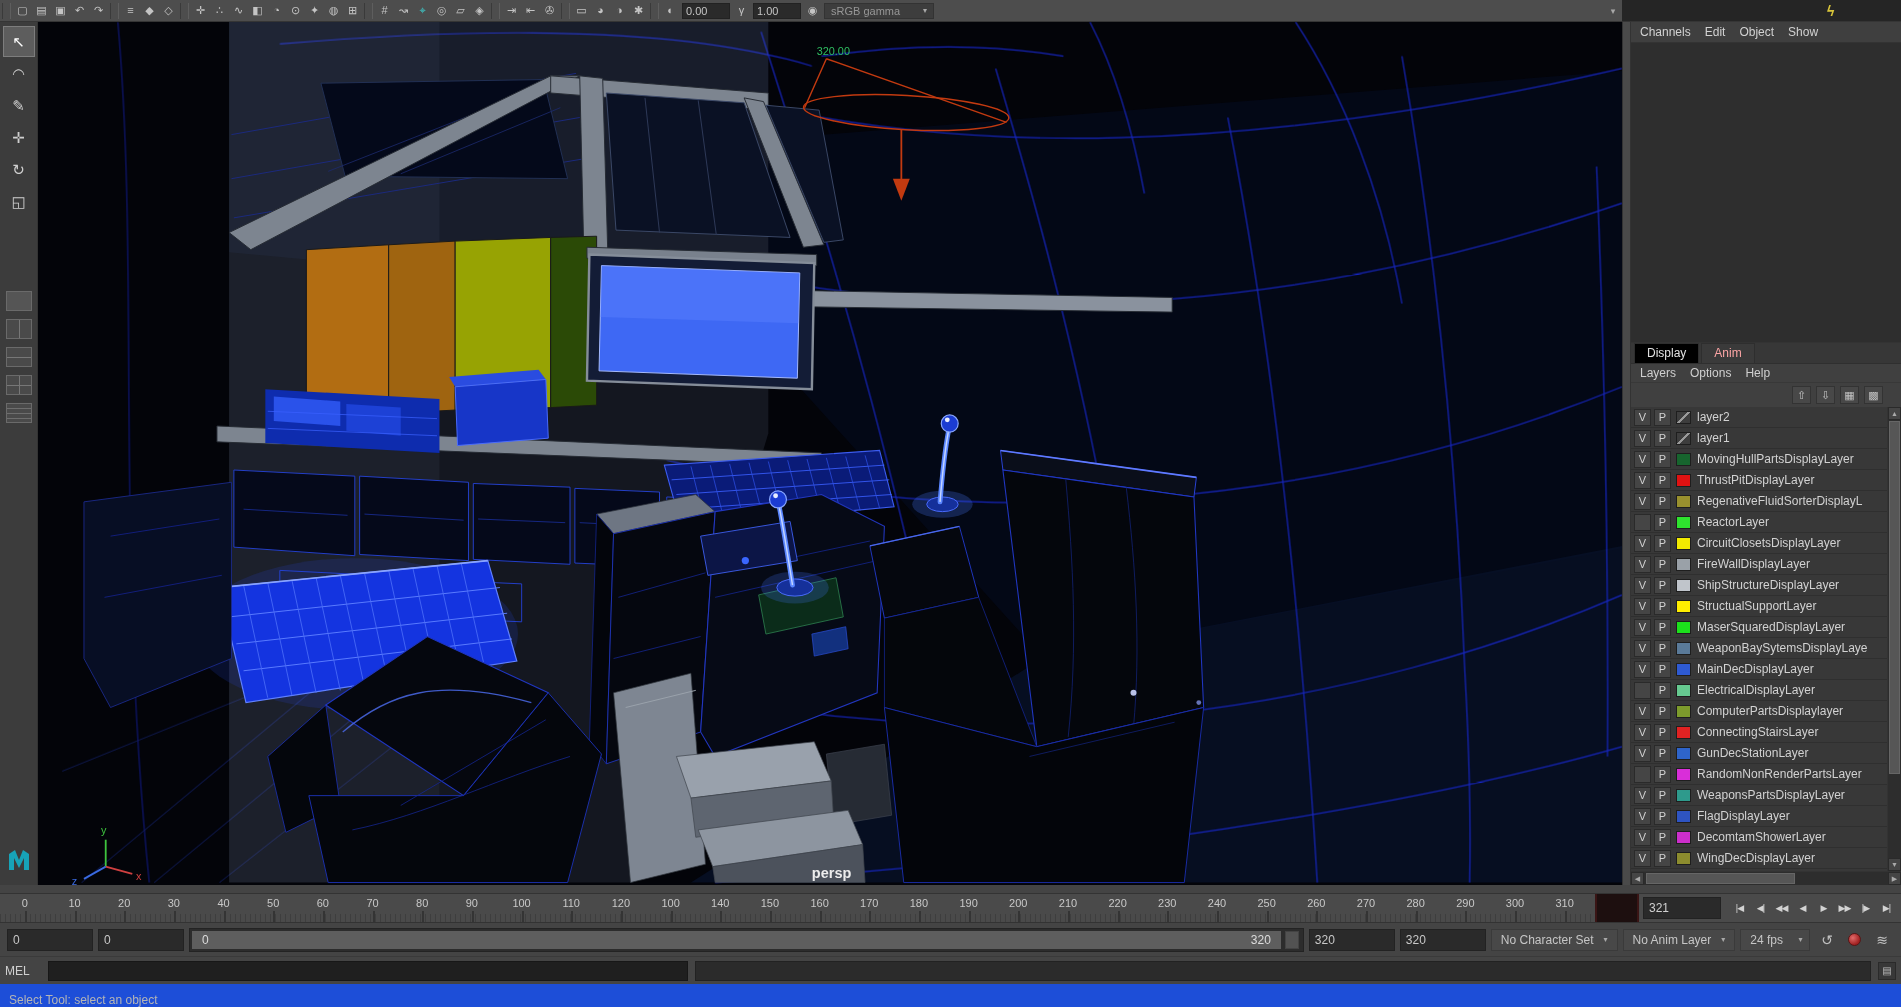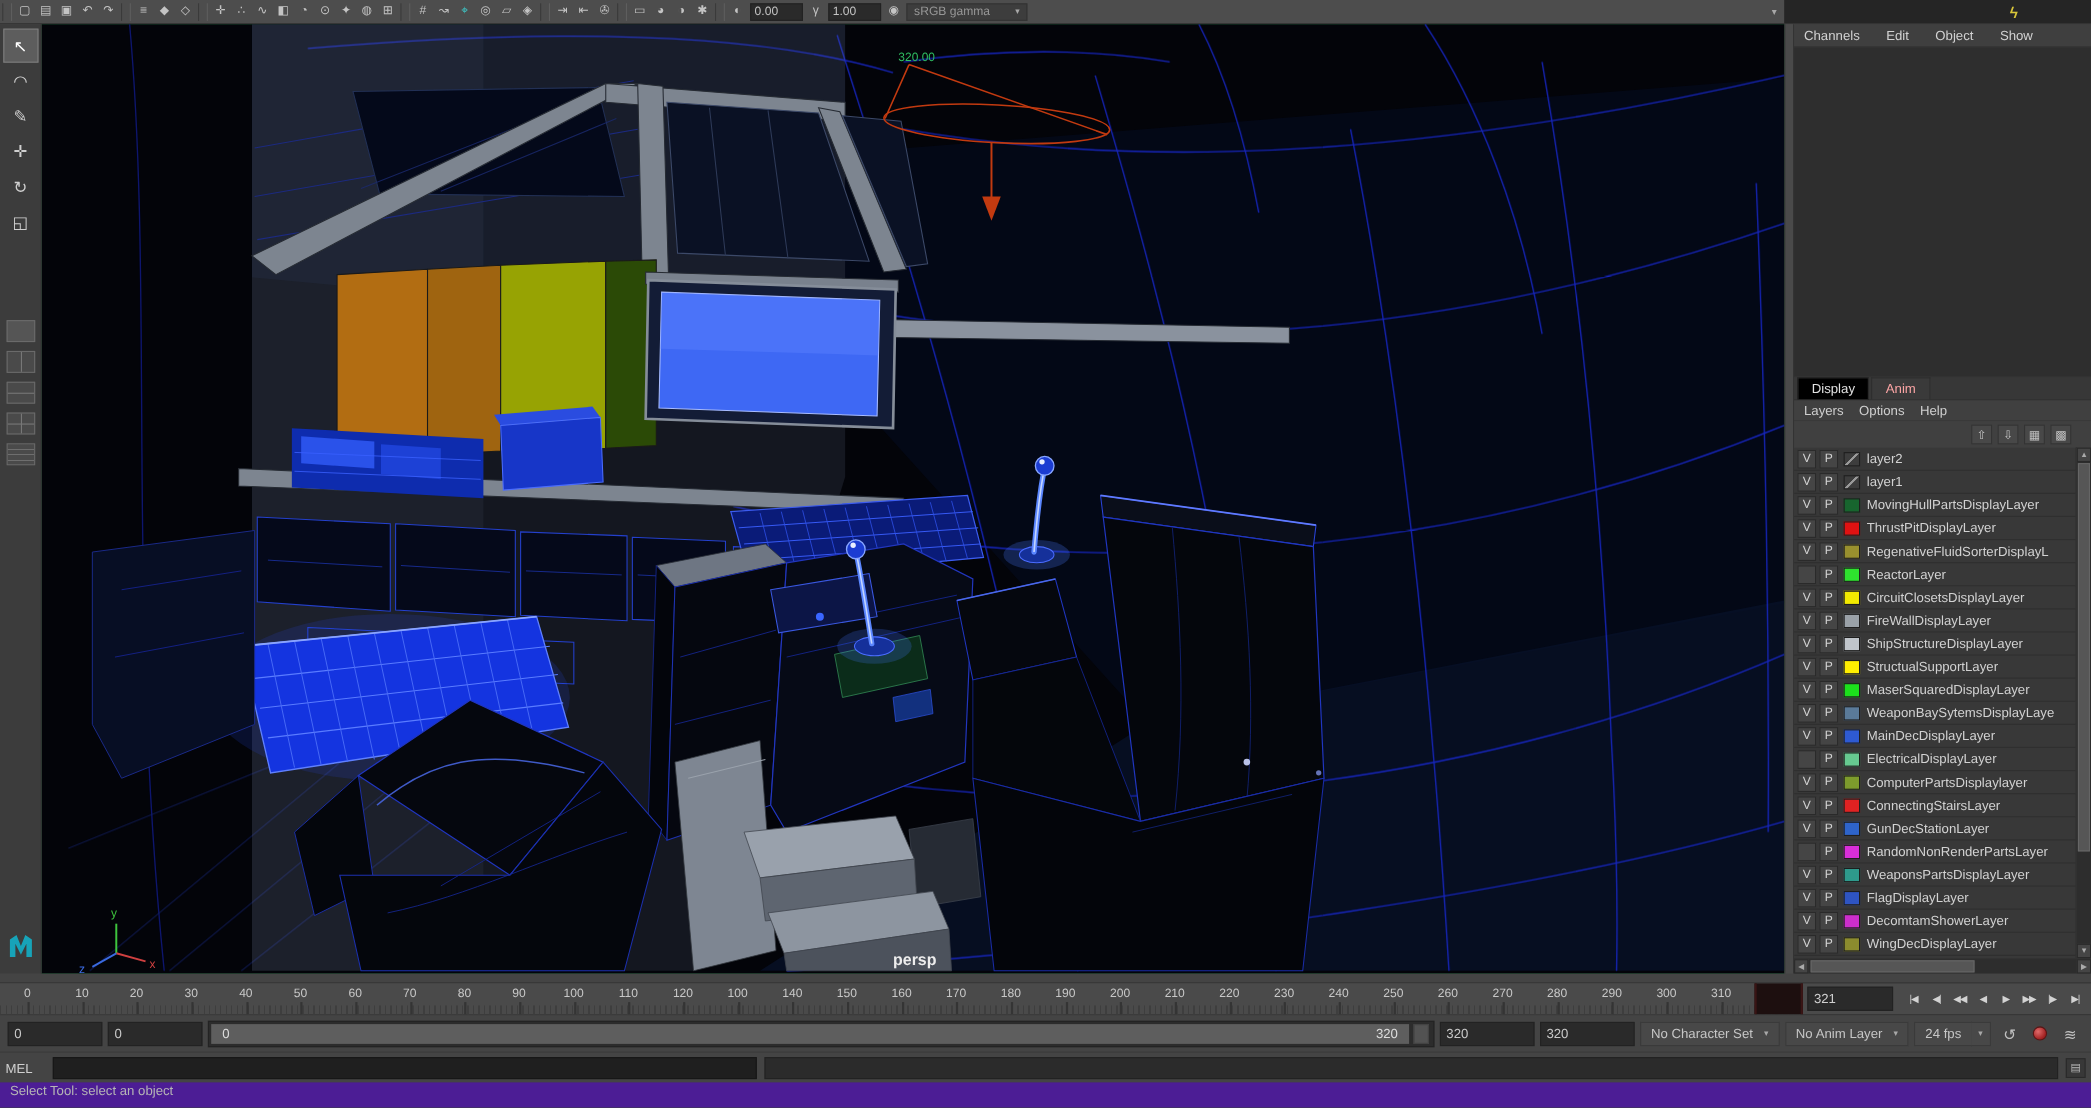--- a/index.html
+++ b/index.html
@@ -32,28 +32,28 @@
   .layouts{display:flex;flex-direction:column;align-items:center}
   .lay{width:26px;height:20px;border:1px solid #6a6a6a;background:#4a4a4a;margin:4px 0;position:relative}
   .lay.split-none{background:#555}
   .lay.split-v::after{content:"";position:absolute;left:50%;top:0;bottom:0;width:1px;background:#777}
   .lay.split-h::after{content:"";position:absolute;top:50%;left:0;right:0;height:1px;background:#777}
   .lay.split-quad::before{content:"";position:absolute;left:50%;top:0;bottom:0;width:1px;background:#777}
   .lay.split-quad::after{content:"";position:absolute;top:50%;left:0;right:0;height:1px;background:#777}
   .lay.split-list{background:repeating-linear-gradient(#4a4a4a 0 4px,#6e6e6e 4px 5px)}
   .maya-logo{margin-top:auto;margin-bottom:10px}
 
-  .viewport{flex:1;position:relative;background:#14532d;min-width:0}
+  .viewport{flex:1;position:relative;background:#000000;min-width:0}
   .viewport svg{position:absolute;inset:0;width:100%;height:100%}
 
   .v-splitter{width:9px;background:#4a4a4a;border-left:1px solid #333;border-right:1px solid #333;flex:0 0 auto}
 
   
   .right-panel{width:270px;background:#404040;display:flex;flex-direction:column;flex:0 0 auto;min-height:0}
-  .rp-menubar{height:21px;display:flex;align-items:center;gap:24px;padding:0 9px;background:#3f3f3f;border-bottom:1px solid #333;color:#d2d2d2}
+  .rp-menubar{height:21px;display:flex;align-items:center;gap:14px;padding:0 9px;background:#3f3f3f;border-bottom:1px solid #333;color:#d2d2d2}
   .menu-item{white-space:nowrap}
   .channel-box{height:300px;background:#2e2e2e;border-bottom:1px solid #333}
   .rp-tabs{height:21px;display:flex;align-items:flex-end;background:#373737;padding-left:3px;gap:2px;border-bottom:1px solid #2f2f2f}
   .tab{padding:2px 12px 3px;background:#3a3a3a;color:#fca5a5;border:1px solid #2e2e2e;border-bottom:none}
   .tab.active{background:#000000;color:#e2e2e2}
   .layer-menubar{height:19px;display:flex;gap:14px;padding:0 9px;align-items:center;background:#404040;border-bottom:1px solid #383838;color:#cfcfcf}
   .layer-toolbar{height:24px;display:flex;justify-content:flex-end;align-items:center;gap:5px;padding:0 18px 0 8px;background:#404040}
   .lt-icon{width:19px;height:18px;display:flex;align-items:center;justify-content:center;color:#c0c0c0;font-size:11px;background:#484848;border:1px solid #333}
   .layer-list-wrap{flex:1;display:flex;min-height:0;background:#383838}
   .layer-list{flex:1;overflow:hidden;min-width:0}
@@ -91,21 +91,21 @@
   .fps-arrow{width:18px;height:22px;border:1px solid #3a3a3a;border-left:none;background:#484848;display:flex;align-items:center;justify-content:center}
   .rr-icon{width:24px;text-align:center;font-size:14px;color:#c0c0c0;flex:0 0 auto}
   .autokey-dot{width:13px;height:13px;border-radius:50%;background:radial-gradient(circle at 35% 35%,#e06a6a,#a02020 70%);border:1px solid #5a1515;flex:0 0 auto;margin:0 4px}
 
   
   .command-line{height:27px;display:flex;align-items:center;background:#444;padding:2px 5px;gap:7px}
   .mel-label{width:36px;text-align:left;color:#d0d0d0}
   .mel-input{flex:0 0 640px;height:20px;background:#1f1f1f;border:1px solid #171717;color:#ddd;padding:0 5px;font-family:"Liberation Sans",sans-serif}
   .mel-results{flex:1;height:20px;background:#2b2b2b;border:1px solid #222}
   .cmd-icon{width:18px;height:18px;display:flex;align-items:center;justify-content:center;background:#383838;border:1px solid #2a2a2a;color:#bbb;font-size:10px}
-  .help-line{height:23px;display:flex;align-items:flex-start;padding:0 9px;color:#b5b5b5;background:#4c1d95}
+  .help-line{height:23px;display:flex;align-items:flex-end;padding:0 9px;color:#b5b5b5;background:#1d4ed8}
 </style>
 </head>
 <body>
 
 <div class="app">
 
   <div class="status-line">
     <div class="sl-icons">
 
         <span class="sl-icon divider">

